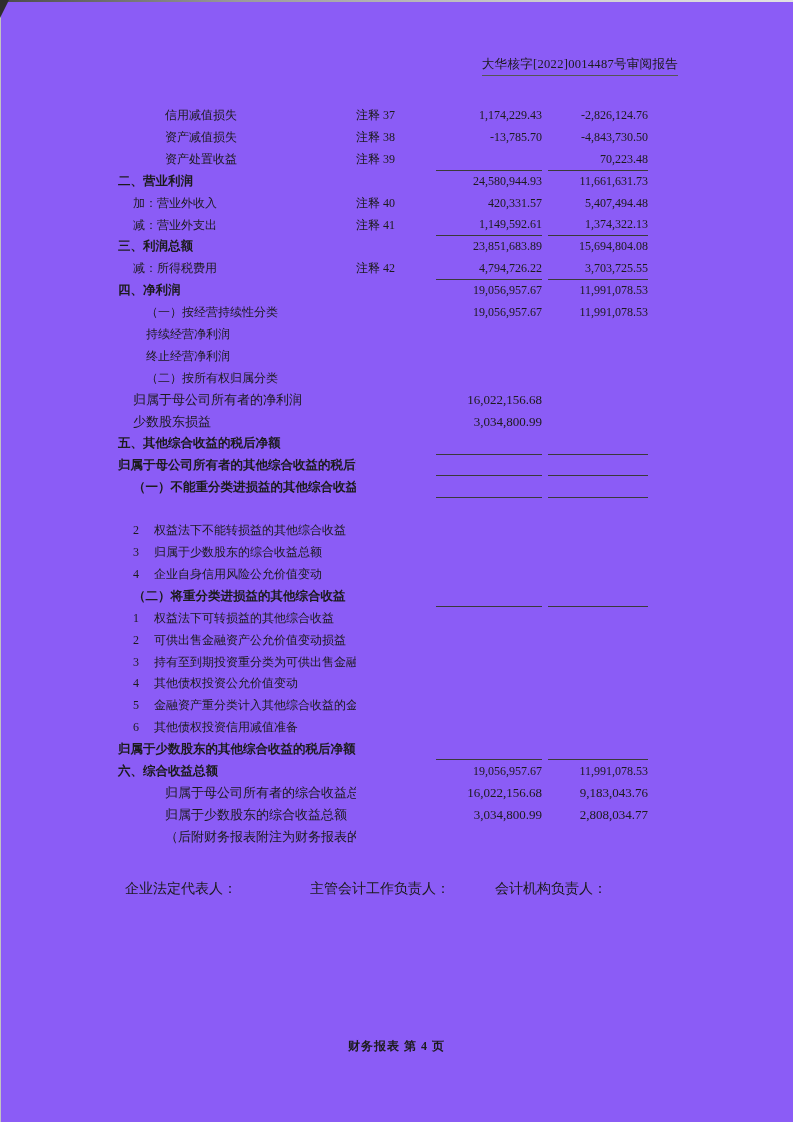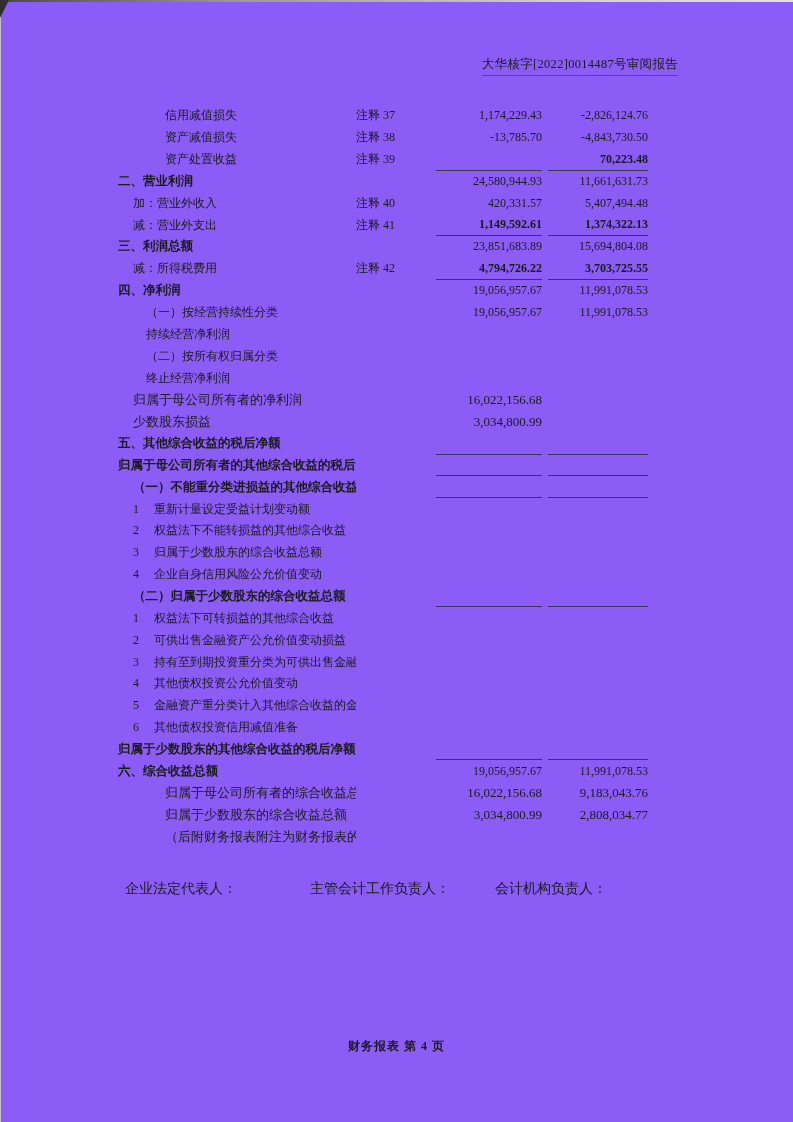--- a/index.html
+++ b/index.html
@@ -30,21 +30,21 @@
   .statement { position:absolute; top:105px; left:96px; width:552px; }
 
   .row { display:flex; align-items:center; height:21.85px; font-size:12px; white-space:nowrap; }
   .row.big { font-size:13px; }
   .row.bold .c-label { font-weight:bold; font-size:12.5px; }
 
   .c-label { flex:1; overflow:hidden; }
   .c-note  { width:80px; }
   .c-amt   { width:106px; align-self:stretch; display:flex; align-items:center; justify-content:flex-end; }
   .c-amt.a2 { width:100px; margin-left:6px; }
-  .c-amt.uline { border-bottom:1px solid #3a3a3a;font-weight:bold; }
+  .c-amt.uline { border-bottom:1px solid #3a3a3a; }
 
   .num { display:inline-block; width:21px; }
 
   .ind0 .c-label { padding-left:22px; }
   .ind1 .c-label { padding-left:37px; }
   .ind2 .c-label { padding-left:50px; }
   .ind3 .c-label { padding-left:69px; }
 
   .signatures { position:absolute; top:880px; left:0; width:100%; height:24px; font-size:14px; }
   .sig { position:absolute; white-space:nowrap; }
@@ -125,27 +125,27 @@
     <div class="c-amt a1">19,056,957.67</div>
     <div class="c-amt a2">11,991,078.53</div>
   </div>
       <div class="row ind2">
     <div class="c-label"><span>持续经营净利润</span></div>
     <div class="c-note"></div>
     <div class="c-amt a1"></div>
     <div class="c-amt a2"></div>
   </div>
       <div class="row ind2">
+    <div class="c-label"><span>终止经营净利润</span></div>
+    <div class="c-note"></div>
+    <div class="c-amt a1"></div>
+    <div class="c-amt a2"></div>
+  </div>
+      <div class="row ind2">
     <div class="c-label"><span>（二）按所有权归属分类</span></div>
-    <div class="c-note"></div>
-    <div class="c-amt a1"></div>
-    <div class="c-amt a2"></div>
-  </div>
-      <div class="row ind2">
-    <div class="c-label"><span>终止经营净利润</span></div>
     <div class="c-note"></div>
     <div class="c-amt a1"></div>
     <div class="c-amt a2"></div>
   </div>
       <div class="row ind1 big">
     <div class="c-label"><span>归属于母公司所有者的净利润</span></div>
     <div class="c-note"></div>
     <div class="c-amt a1">16,022,156.68</div>
     <div class="c-amt a2"></div>
   </div>
@@ -167,21 +167,20 @@
     <div class="c-amt a1 uline"></div>
     <div class="c-amt a2 uline"></div>
   </div>
       <div class="row ind1 bold">
     <div class="c-label"><span>（一）不能重分类进损益的其他综合收益</span></div>
     <div class="c-note"></div>
     <div class="c-amt a1 uline"></div>
     <div class="c-amt a2 uline"></div>
   </div>
       <div class="row ind1">
-    <div class="c-label"><span class="num">1</span><span>重新计量设定受益计划变动额</span></div>
     <div class="c-note"></div>
     <div class="c-amt a1"></div>
     <div class="c-amt a2"></div>
   </div>
       <div class="row ind1">
     <div class="c-label"><span class="num">2</span><span>权益法下不能转损益的其他综合收益</span></div>
     <div class="c-note"></div>
     <div class="c-amt a1"></div>
     <div class="c-amt a2"></div>
   </div>
@@ -191,21 +190,21 @@
     <div class="c-amt a1"></div>
     <div class="c-amt a2"></div>
   </div>
       <div class="row ind1">
     <div class="c-label"><span class="num">4</span><span>企业自身信用风险公允价值变动</span></div>
     <div class="c-note"></div>
     <div class="c-amt a1"></div>
     <div class="c-amt a2"></div>
   </div>
       <div class="row ind1 bold">
-    <div class="c-label"><span>（二）归属于少数股东的综合收益总额</span></div>
+    <div class="c-label"><span>（二）将重分类进损益的其他综合收益</span></div>
     <div class="c-note"></div>
     <div class="c-amt a1 uline"></div>
     <div class="c-amt a2 uline"></div>
   </div>
       <div class="row ind1">
     <div class="c-label"><span class="num">1</span><span>权益法下可转损益的其他综合收益</span></div>
     <div class="c-note"></div>
     <div class="c-amt a1"></div>
     <div class="c-amt a2"></div>
   </div>

